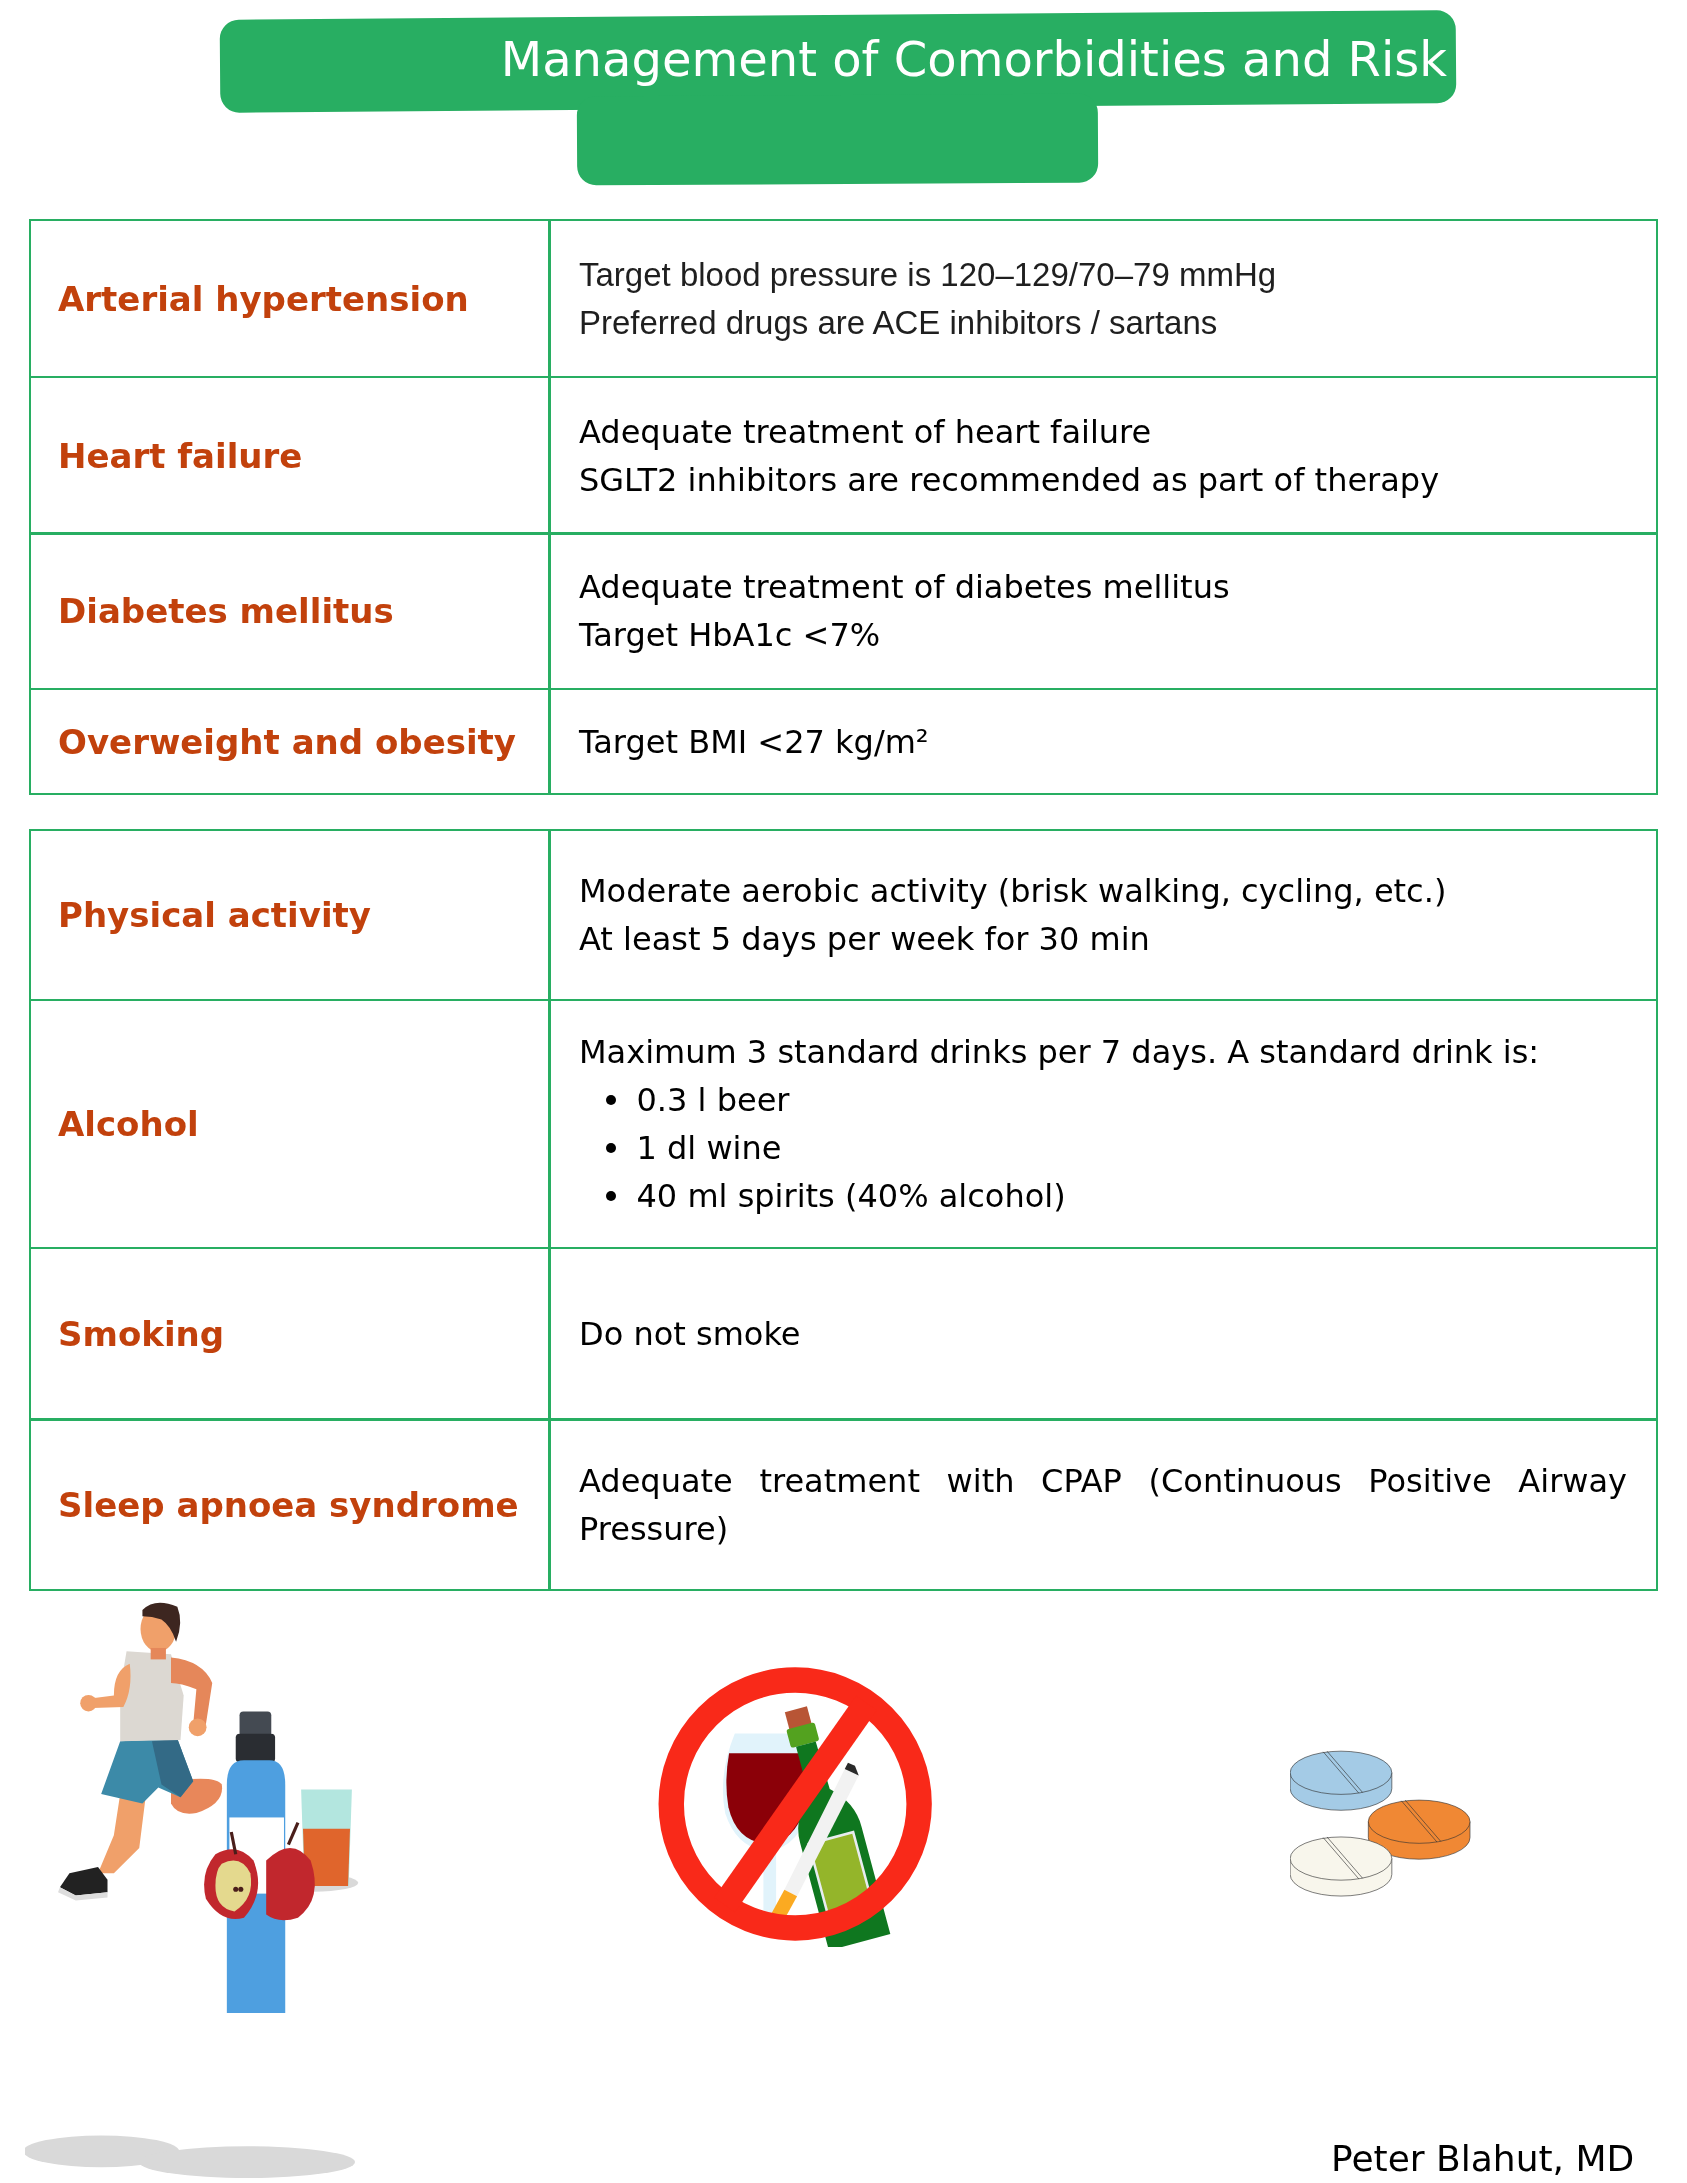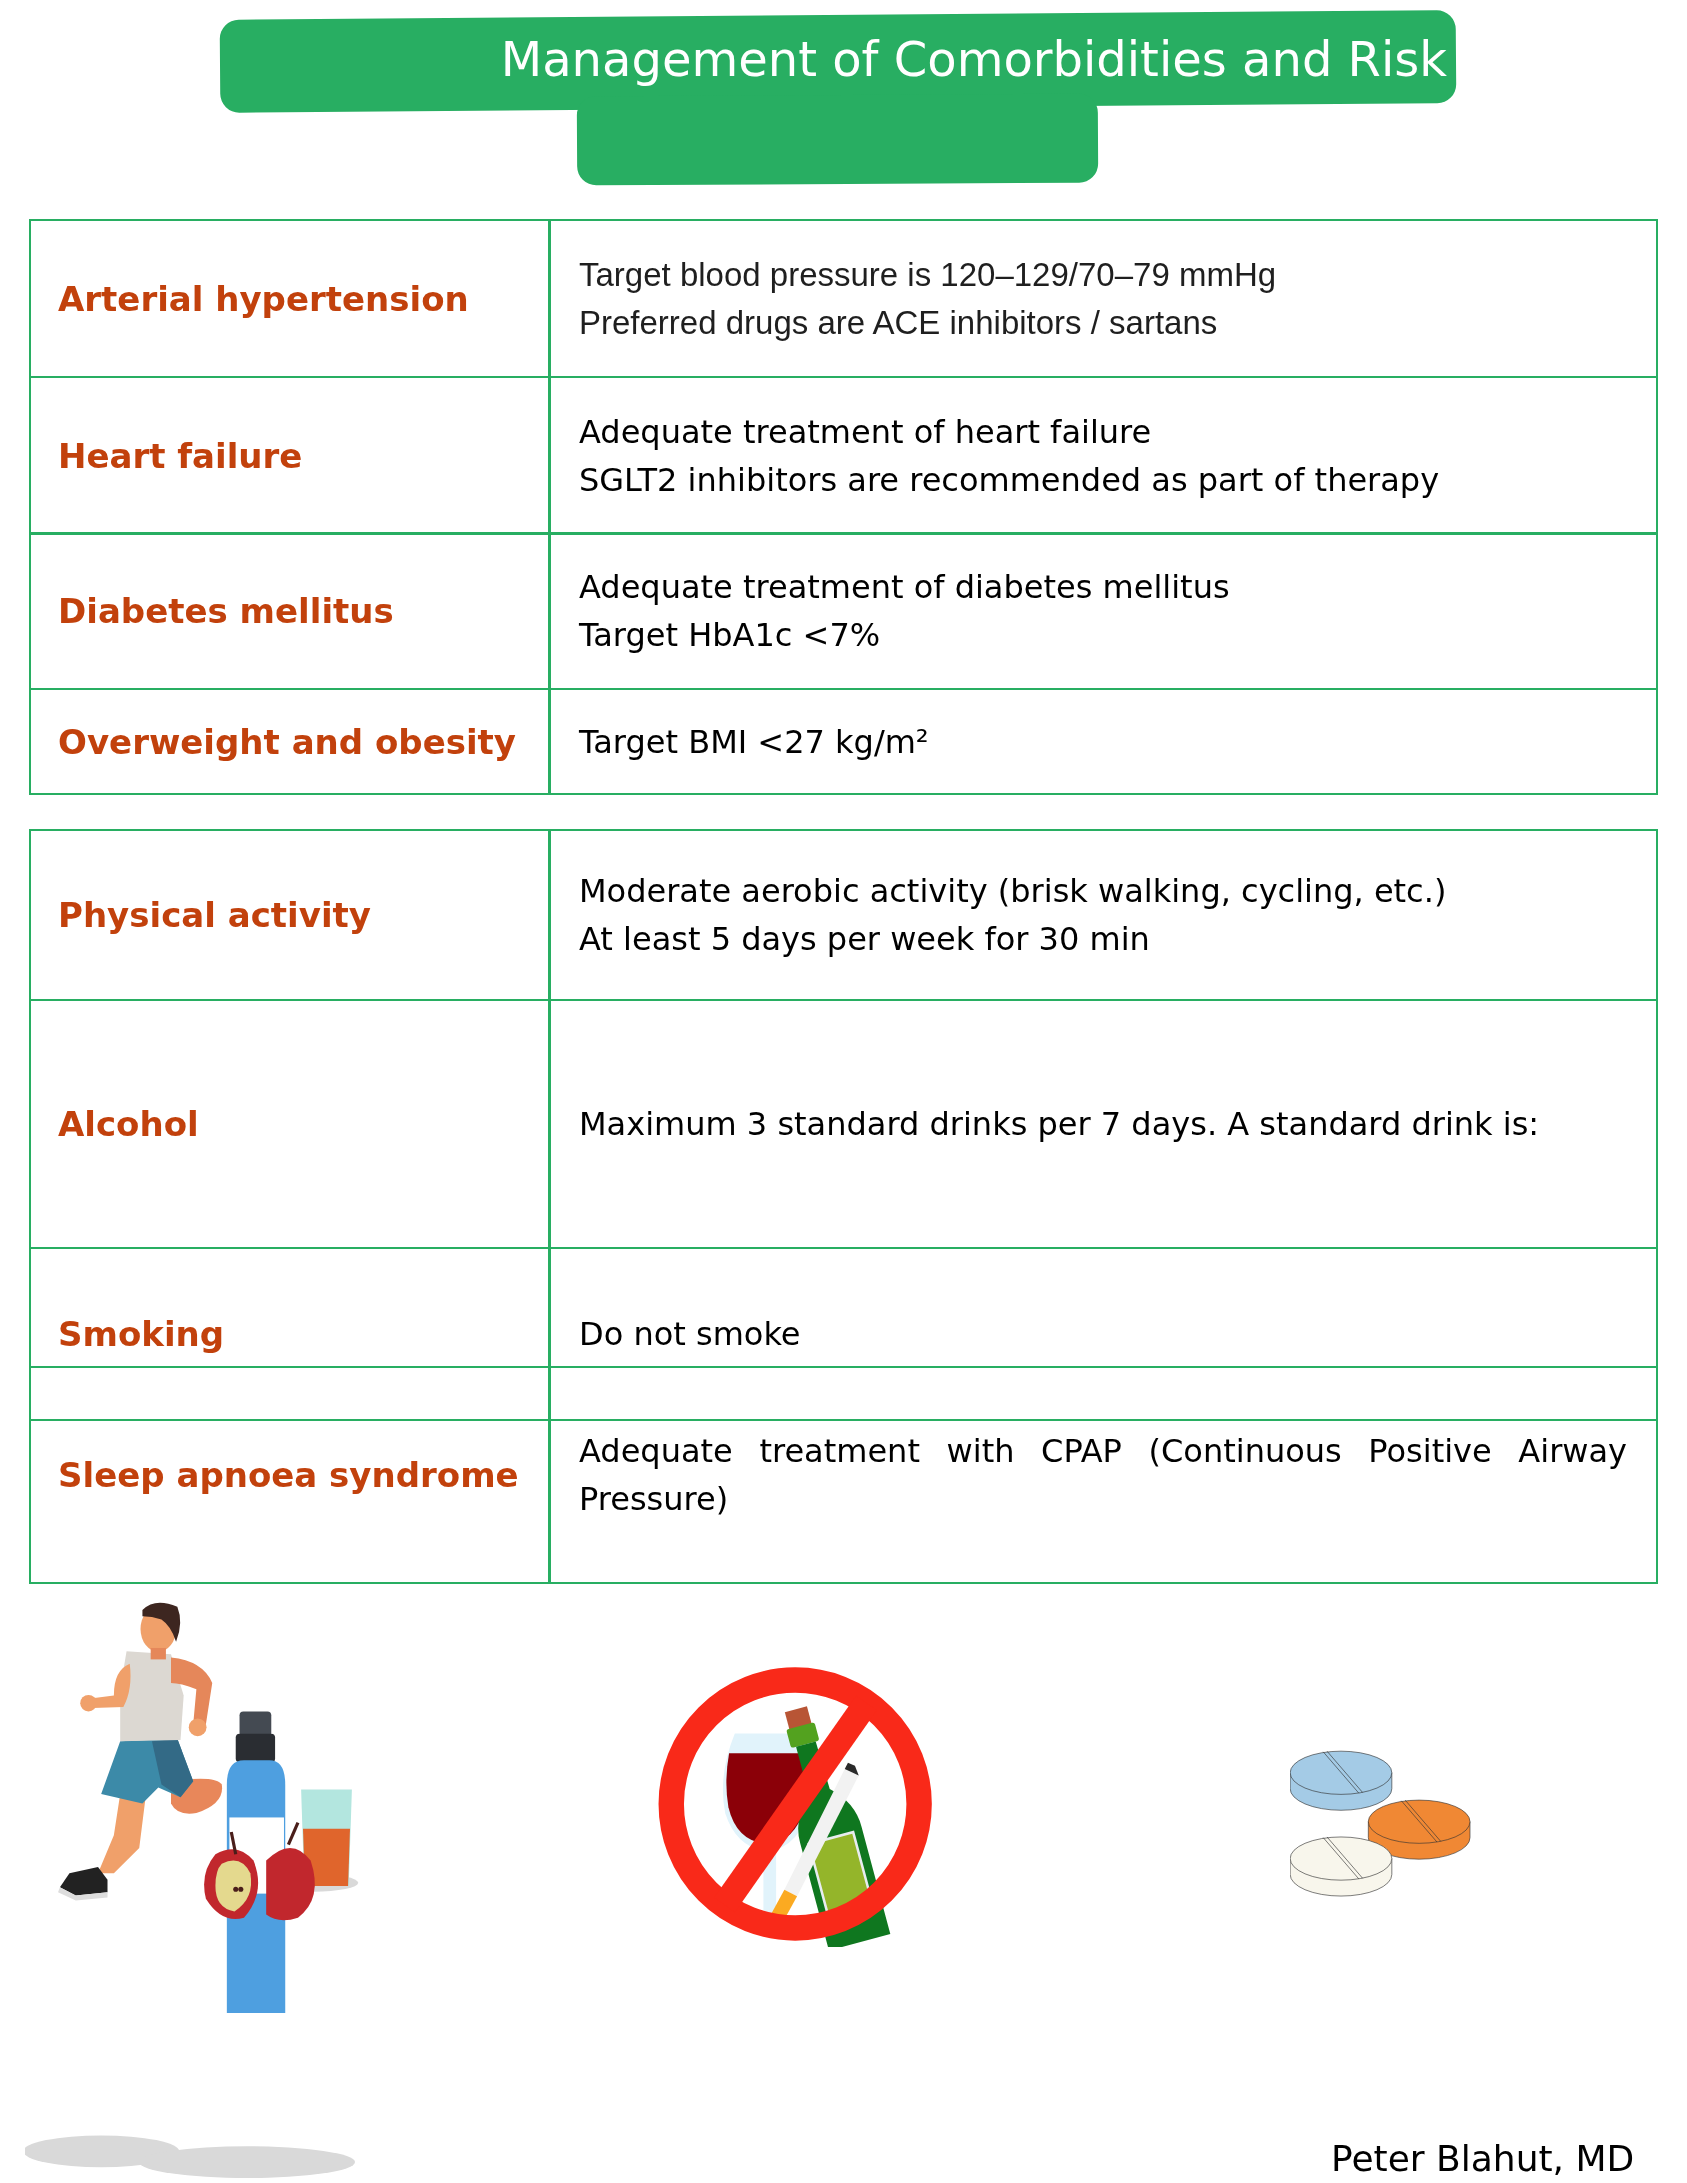--- a/index.html
+++ b/index.html
@@ -104,36 +104,41 @@
     </div>
   </div>
 
   <div class="row" style="top:780px;height:250px;">
     <div class="cell-left">
       <span class="label">Alcohol</span>
     </div>
     <div class="cell-right">
       <div class="content humanist">
         <span class="line">Maximum 3 standard drinks per 7 days. A standard drink is:</span>
+        <ul>
+          <li>0.3 l beer</li>
+          <li>1 dl wine</li>
+          <li>40 ml spirits (40% alcohol)</li>
+        </ul>
       </div>
     </div>
   </div>
 
   <div class="row" style="top:1028px;height:174px;text-align:center;">
     <div class="cell-left">
       <span class="label">Smoking</span>
     </div>
     <div class="cell-right">
       <div class="content humanist">
         <span class="line">Do not smoke</span>
       </div>
     </div>
   </div>
 
-  <div class="row" style="top:1147px;height:218px;">
+  <div class="row" style="top:1199px;height:173px;">
     <div class="cell-left">
       <span class="label">Sleep apnoea syndrome</span>
     </div>
     <div class="cell-right">
       <div class="content humanist justify" style="width:100%;">
         <span class="jline">Adequate treatment with CPAP (Continuous Positive Airway</span>
         <span class="line">Pressure)</span>
       </div>
     </div>
   </div>

